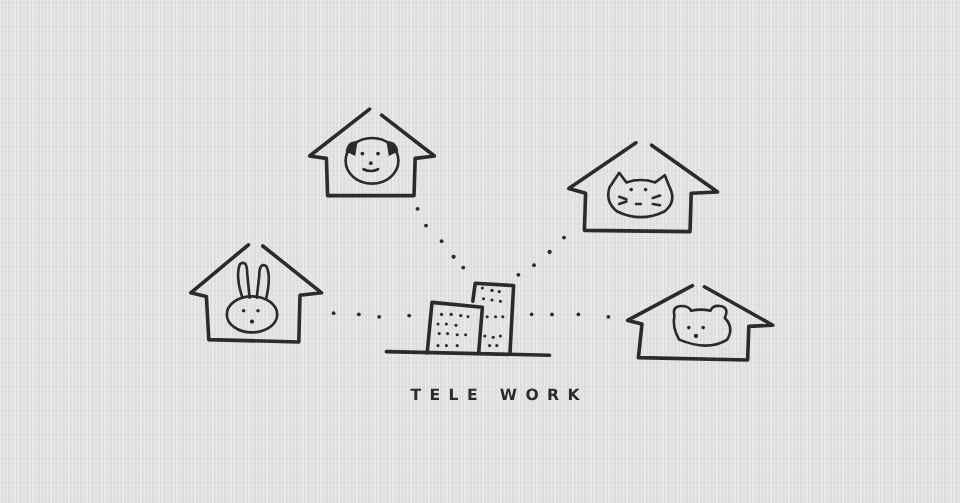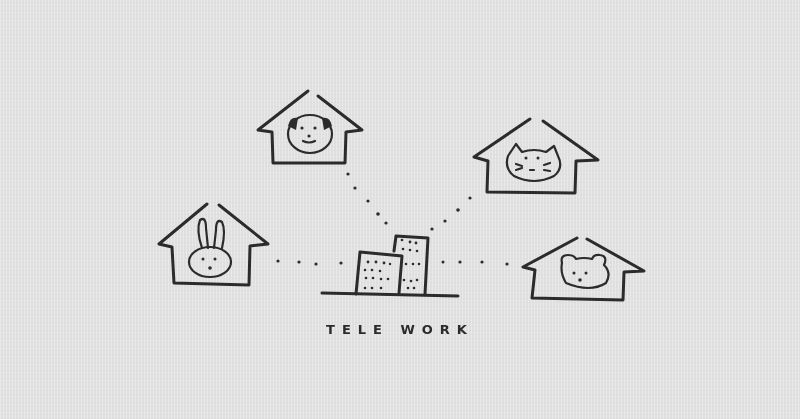--- a/index.html
+++ b/index.html
@@ -16,21 +16,21 @@
         repeating-linear-gradient(0deg, rgba(0,0,0,0.02) 0px, rgba(0,0,0,0.02) 1px, transparent 1px, transparent 4px);
     }
     svg.art { position: absolute; left: 0; top: 0; }
     .ink { stroke: #2b2b2b; fill: none; stroke-width: 3; stroke-linecap: round; stroke-linejoin: round; }
     .ink-thin { stroke: #2b2b2b; fill: none; stroke-width: 2.2; stroke-linecap: round; stroke-linejoin: round; }
     .dot { fill: #2b2b2b; }
     .caption {
       position: absolute; left: 310px; top: 322px; width: 180px;
       font-family: "DejaVu Sans", sans-serif; font-weight: bold;
       font-size: 13px; letter-spacing: 7px; color: #2b2b2b;
-      text-align: center;
+      text-align: right;
     }
   </style>
 </head>
 <body>
 
 <div class="canvas">
   <svg class="art" width="800" height="419" viewBox="0 0 800 419">
 
     <g>
       <path class="ink" d="M308,91 L258,130 L272,132 L273,163 L345,163 L346,132 L362,130 L318,96"></path>

